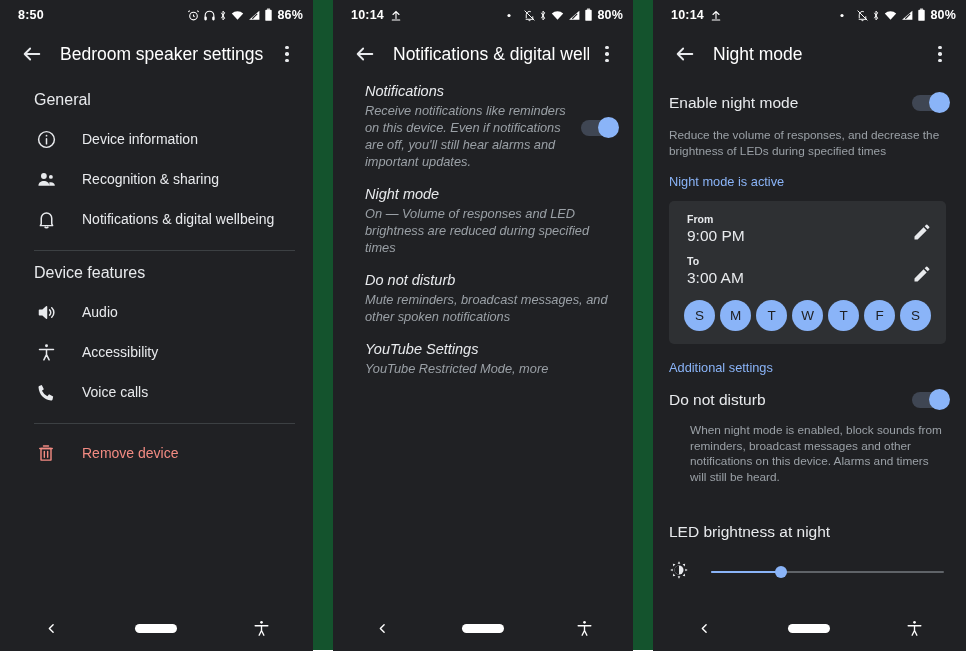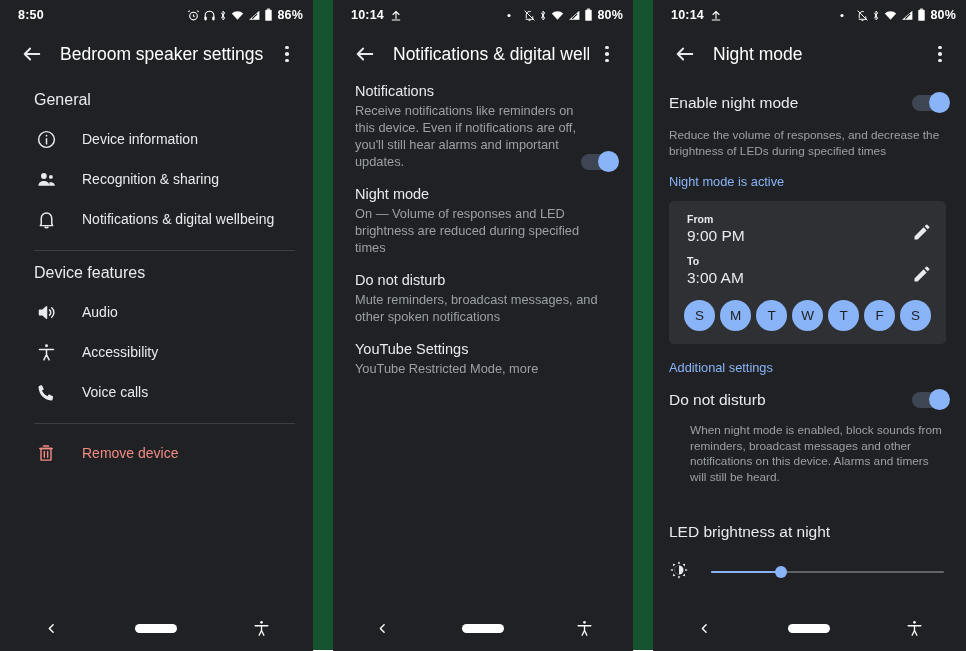--- a/index.html
+++ b/index.html
@@ -118,24 +118,25 @@
   }
   .list-item.danger .li-label { color: #f28b82; }
   .divider {
     height: 1px;
     background: #3c4043;
     margin: 11px 18px 0 34px;
   }
 
   
   .pref {
-    padding: 0 16px 0 22px;
+    padding: 0 16px 0 32px;
     margin-top: 14px;
     display: flex;
-    align-items: flex-end;
+    align-items: center;
+    font-style: italic;
   }
   .pref-text { flex: 1; min-width: 0; }
   .pref-title {
     font-size: 14.5px;
     color: #e8eaed;
     line-height: 19px;
   }
   .pref-sub {
     font-size: 12.8px;
     color: #9aa0a6;

